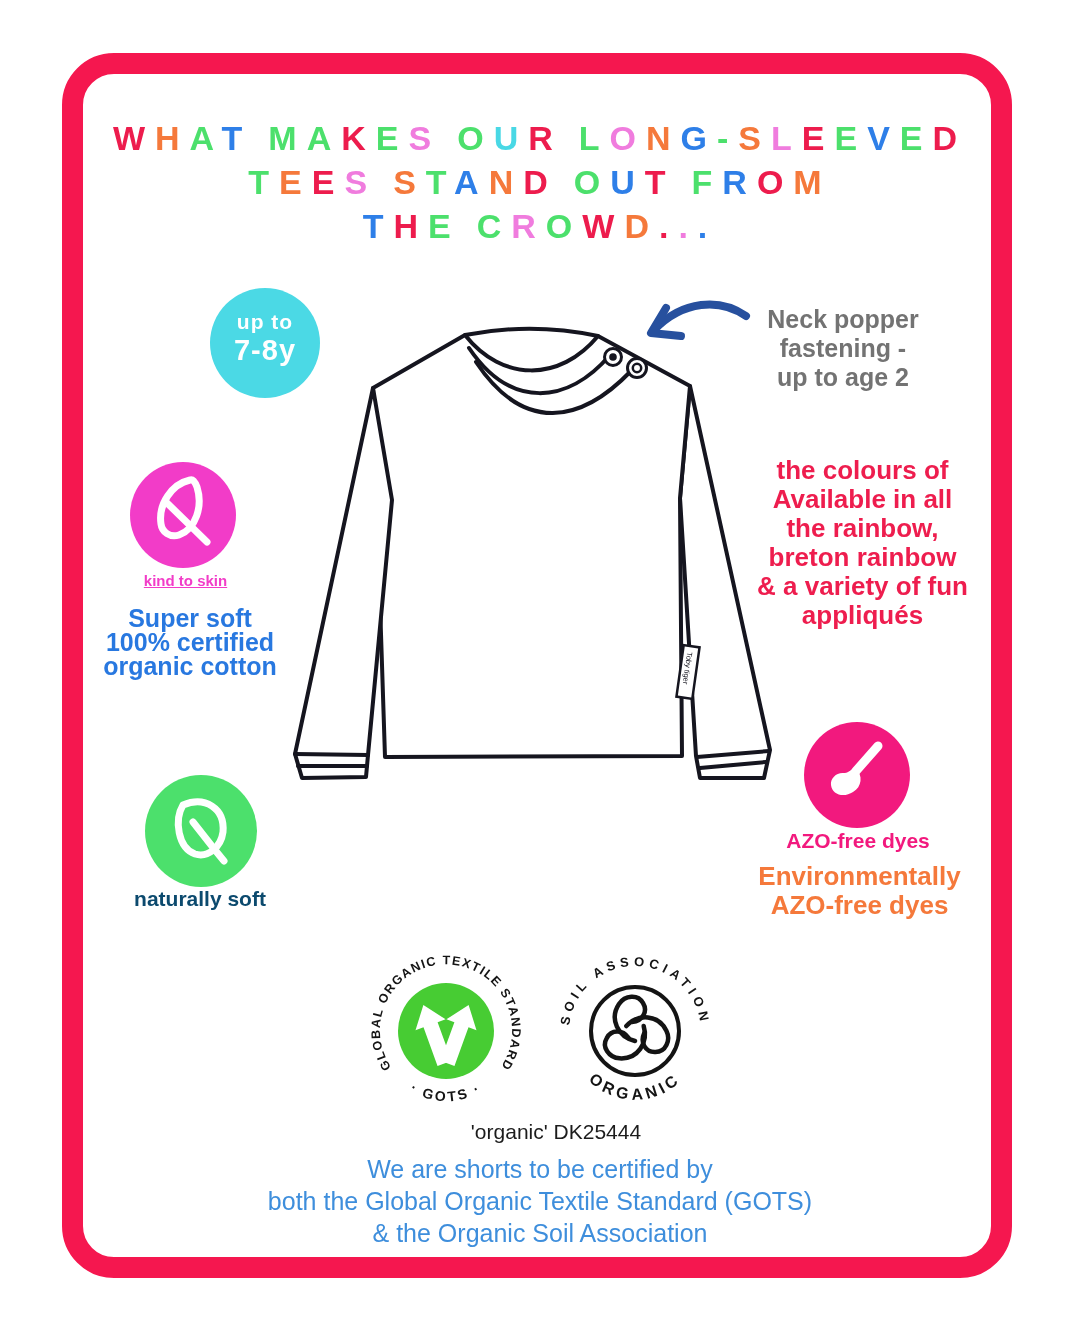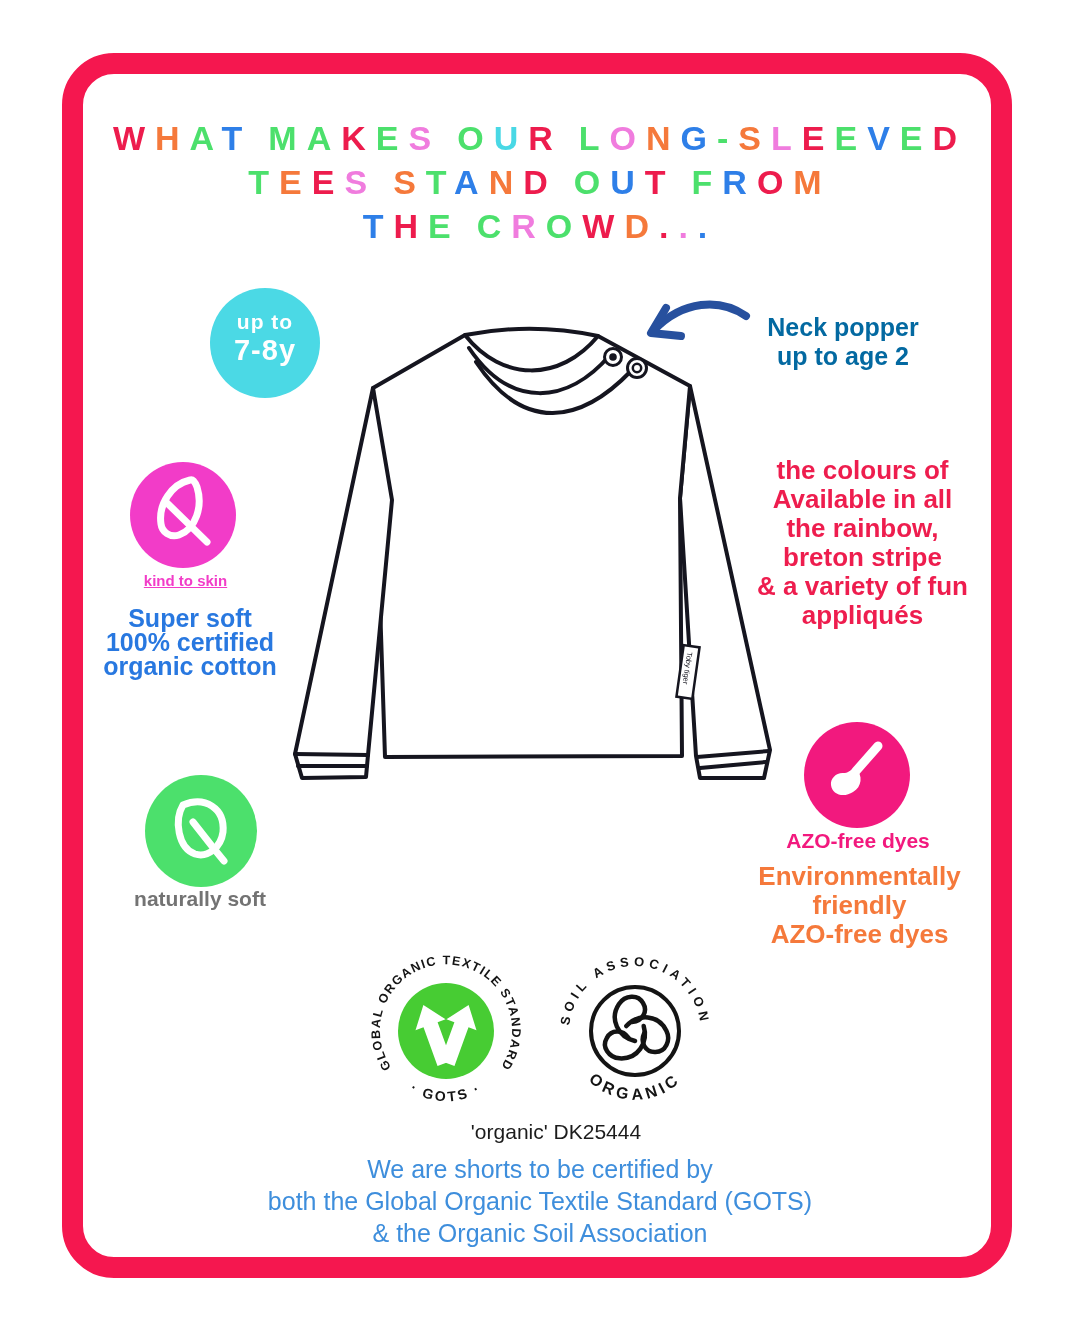--- a/index.html
+++ b/index.html
@@ -4,25 +4,25 @@
 <style>
   html,body{margin:0;padding:0;background:#fff;}
   .poster{position:relative;width:1080px;height:1336px;background:#ffffff;
           font-family:"Liberation Sans", sans-serif;overflow:hidden;}
   .frame{position:absolute;left:62px;top:53px;width:950px;height:1225px;
          border:21px solid #F5174F;border-radius:52px;box-sizing:border-box;}
   .title{position:absolute;left:0;top:116px;width:1080px;text-align:center;
          font-weight:bold;font-size:34px;letter-spacing:10px;line-height:44px;}
   .title .sp{display:inline-block;width:16px;}
   .tb{position:absolute;font-weight:bold;text-align:center;}
-  #neck-note{left:733px;top:313px;width:220px;font-size:25px;line-height:29px;color:#0369a1;}
+  #neck-note{left:733px;top:305px;width:220px;font-size:25px;line-height:29px;color:#737373;}
   #kind-label{left:103px;top:572px;width:165px;font-size:15px;color:#F23CC8;text-decoration:underline;}
   #super-soft{left:75px;top:606px;width:230px;font-size:25px;line-height:24px;color:#2878E0;}
   #available{left:740px;top:456px;width:245px;font-size:26px;line-height:29px;color:#EE1D4E;}
-  #naturally-label{left:110px;top:887px;width:180px;font-size:21px;color:#737373;}
+  #naturally-label{left:110px;top:887px;width:180px;font-size:21px;color:#0c4a6e;}
   #perfect{left:375px;top:792px;width:320px;font-size:26px;line-height:29px;color:#3FD8E3;}
   #azo-label{left:772px;top:829px;width:172px;font-size:21px;color:#F2197E;}
   #env{left:742px;top:862px;width:235px;font-size:26px;line-height:29px;color:#F5793B;}
   #cert-code{left:16px;top:1120px;width:1080px;font-size:21px;color:#1c1c1c;font-weight:normal;}
   #footer{left:0;top:1153px;width:1080px;font-size:25px;line-height:32px;color:#3E8EDC;font-weight:normal;}
   .feature-circle{position:absolute;border-radius:50%;}
   #kind-circle{left:130px;top:462px;width:106px;height:106px;background:#F23CC8;}
   #green-circle{left:145px;top:775px;width:112px;height:112px;background:#4CE06C;}
   #azo-circle{left:804px;top:722px;width:106px;height:106px;background:#F2197E;}
   #badge{position:absolute;left:210px;top:288px;width:110px;height:110px;border-radius:50%;
@@ -74,20 +74,21 @@
     </g>
   </svg>
 
   <svg class="abs" style="left:638px;top:296px;" width="115" height="55" viewBox="0 0 115 55">
     <path d="M108,20 C82,2 45,4 16,34" stroke="#27509E" stroke-width="8" fill="none" stroke-linecap="round"></path>
     <path d="M28,12 L13,37 L43,40" stroke="#27509E" stroke-width="8" fill="none" stroke-linecap="round" stroke-linejoin="round"></path>
   </svg>
 
   <div class="tb" id="neck-note">
     <div>Neck popper</div>
+    <div>fastening -</div>
     <div>up to age 2</div>
   </div>
 
   <div class="feature-circle" id="kind-circle">
     <svg viewBox="0 0 106 106">
       <g stroke="#ffffff" stroke-width="7" fill="none" stroke-linecap="round" stroke-linejoin="round">
         <path d="M60,18 C42,22 28,42 31,62 C32,70 40,76 49,73 C66,67 73,44 67,25 C65,20 63,17 60,18 Z"></path>
         <path d="M36,40 L77,80"></path>
       </g>
     </svg>
@@ -96,21 +97,21 @@
   <div class="tb" id="super-soft">
     <div>Super soft</div>
     <div>100% certified</div>
     <div>organic cotton</div>
   </div>
 
   <div class="tb" id="available">
     <div>the colours of</div>
     <div>Available in all</div>
     <div>the rainbow,</div>
-    <div>breton stripe</div>
+    <div>breton rainbow</div>
     <div>&amp; a variety of fun</div>
     <div>appliqués</div>
   </div>
 
   <div class="feature-circle" id="green-circle">
     <svg viewBox="0 0 112 112">
       <g stroke="#ffffff" stroke-width="7" fill="none" stroke-linecap="round" stroke-linejoin="round">
         <path d="M38,30 C60,21 80,33 78,57 C76,72 63,83 50,79 C33,73 29,45 38,30 Z"></path>
         <path d="M48,47 L70,75 L79,86"></path>
       </g>
@@ -121,21 +122,20 @@
 
   <div class="feature-circle" id="azo-circle">
     <svg viewBox="0 0 106 106">
       <path d="M74,24 L52,49" stroke="#ffffff" stroke-width="9" fill="none" stroke-linecap="round"></path>
       <path d="M52,47 C59,53 58,65 49,70 C40,76 28,73 27,63 C26,56 33,50 40,51 C45,52 49,44 52,47 Z" fill="#ffffff"></path>
     </svg>
   </div>
   <div class="tb" id="azo-label">AZO-free dyes</div>
   <div class="tb" id="env">
     <div>Environmentally</div>
-    <div>friendly</div>
     <div>AZO-free dyes</div>
   </div>
 
   <svg class="abs" style="left:368px;top:953px;" width="156" height="156" viewBox="-78 -78 156 156">
     <defs>
       <path id="gotsTop" d="M-52,40 A66,66 0 1 1 52,40" fill="none"></path>
       <path id="gotsBot" d="M-52,46 A68,68 0 0 0 52,46" fill="none"></path>
     </defs>
     <circle r="48" fill="#47CC33"></circle>
     <g fill="#ffffff">

